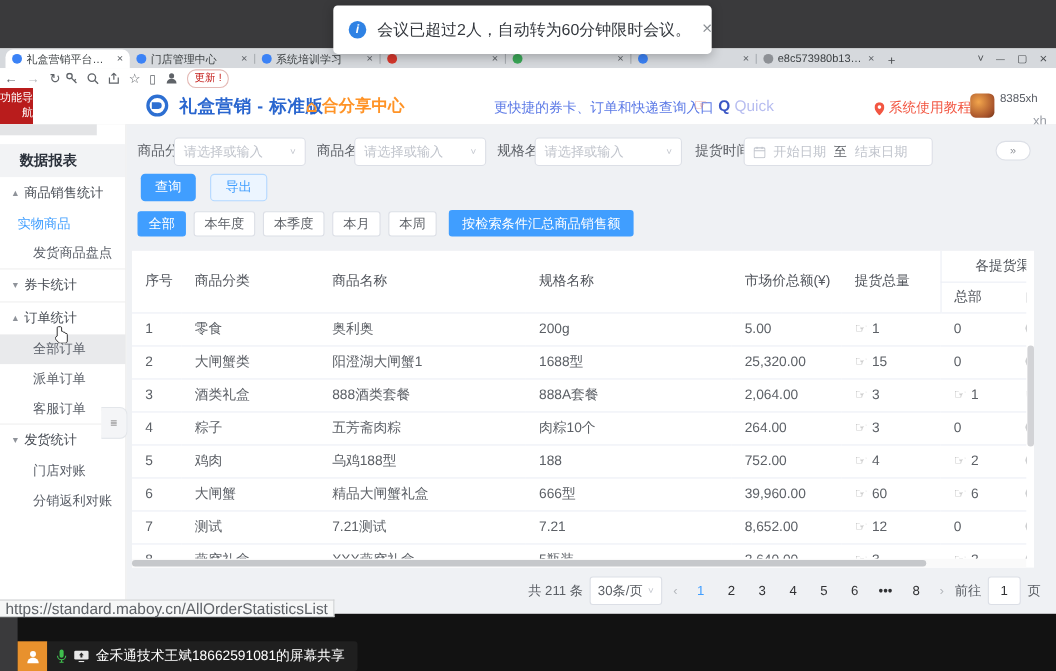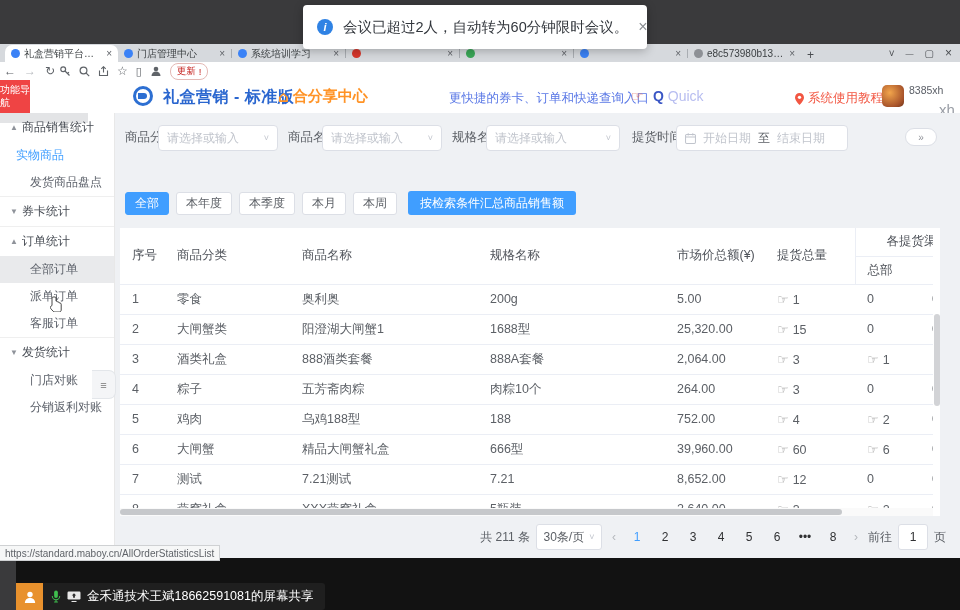--- a/index.html
+++ b/index.html
@@ -26,35 +26,35 @@
   
   .toast{position:absolute;left:303px;top:5px;width:344px;height:44px;background:#fff;border-radius:4px;z-index:60;
          box-shadow:0 2px 10px rgba(0,0,0,.25);display:flex;align-items:center;padding:0 14px;box-sizing:border-box;}
   .toast .info{width:16px;height:16px;border-radius:50%;background:#2f82e4;color:#fff;font-size:11px;font-weight:bold;
          display:flex;align-items:center;justify-content:center;flex:none;font-style:italic;}
   .toast .txt{font-size:14.5px;color:#33373d;margin:0 10px;white-space:nowrap;}
   .toast .x{color:#8b8f94;font-size:16px;margin-left:auto;}
 
   
   .apphdr{position:absolute;top:36px;left:0;width:960px;height:33px;background:#fff;border-bottom:1px solid #ededed;}
-  .funcnav{position:absolute;left:0;top:0;width:30px;height:33px;background:#ef4444;color:#fff;font-size:10px;line-height:1.25;
-           display:flex;align-items:center;justify-content:center;text-align:left;}
+  .funcnav{position:absolute;left:0;top:0;width:30px;height:33px;background:#b91c1c;color:#fff;font-size:10px;line-height:1.25;
+           display:flex;align-items:center;justify-content:center;text-align:right;}
   .logo{position:absolute;left:133px;top:6px;width:20px;height:20px;border:3px solid #2d6fd2;border-radius:50%;box-sizing:border-box;background:#fff;}
   .logo::after{content:"";position:absolute;left:2px;top:4px;width:9px;height:6px;background:#2d6fd2;border-radius:0 5px 5px 0;}
   .brand{position:absolute;left:163px;top:7px;font-size:16px;font-weight:bold;color:#2a66cf;letter-spacing:.5px;}
   .sharecenter{position:absolute;left:278px;top:7px;font-size:15px;font-weight:bold;color:#ff9326;display:flex;gap:4px;align-items:center;}
   .promo{position:absolute;left:449px;top:10px;font-size:12.5px;color:#5a78e6;}
   .thumb{position:absolute;left:631px;top:8px;color:#e06a5a;font-size:14px;font-family:"DejaVu Sans",sans-serif;}
   .quick{position:absolute;left:653px;top:8px;font-size:14px;}
   .quick b{color:#3a56c5;} .quick span{color:#b7bdf0;margin-top:14px;}
   .tutor{position:absolute;left:795px;top:10px;font-size:12.5px;color:#f25642;display:flex;align-items:center;gap:4px;}
   .avatar{position:absolute;left:882px;top:5px;width:22px;height:22px;border-radius:5px;
           background:radial-gradient(circle at 35% 35%,#f2a54c,#a8542b 70%,#6e3318);}
   .uname{position:absolute;left:909px;top:4px;font-size:10.5px;color:#5a5e66;line-height:1.2;}
-  .uname .sub{color:#9a9ea6;font-size:15px;}
+  .uname .sub{color:#9a9ea6;font-size:12px;}
 
   
   .sidebar{position:absolute;top:69px;left:0;width:115px;height:445px;background:#fff;border-right:1px solid #e8e8e8;box-sizing:border-box;}
   .main{position:absolute;top:69px;left:115px;width:845px;height:445px;background:#eff1f4;}
 
   
   .navstub{position:absolute;top:0;left:0;width:88px;height:10px;background:#e3e4e6;}
   .sectitle{margin-top:18px;height:30px;background:#f2f3f5;display:flex;align-items:center;padding-left:18px;font-size:13px;font-weight:bold;color:#2b313b;}
   .sitem{display:flex;align-items:center;font-size:12px;color:#454a52;height:29px;padding-left:10px;position:relative;}
   .sitem .car{font-size:8px;color:#8f939a;width:12px;}
@@ -105,21 +105,21 @@
   .pager{position:absolute;top:411px;right:14px;display:flex;align-items:center;font-size:12px;color:#5c6066;gap:6px;}
   .psize{width:64px;height:24px;border:1px solid #dcdfe6;border-radius:3px;display:flex;align-items:center;justify-content:center;gap:5px;color:#5c6066;background:#fff;}
   .psize .chev{font-size:9px;color:#c0c4cc;}
   .parrow{color:#b4b7bc;font-size:12px;padding:0 4px;}
   .pnum{min-width:18px;text-align:center;color:#303133;padding:0 2px;}
   .pnum.active{color:#409eff;}
   .goto{width:28px;height:24px;border:1px solid #dcdfe6;border-radius:3px;display:flex;align-items:center;justify-content:center;background:#fff;color:#303133;}
 
   
   .statuslink{position:absolute;left:0;top:545px;height:14px;background:#f6f7f7;border:1px solid #cfd1d3;border-left:none;
-        font-size:10px;color:#5f6368;display:flex;align-items:center;padding:0 5px;z-index:20;}
+        font-size:14px;color:#5f6368;display:flex;align-items:center;padding:0 5px;z-index:20;}
   .botstrip{position:absolute;left:16px;top:558px;width:960px;height:52px;background:#121212;}
   .sharebox{position:absolute;left:0;top:25px;height:27px;display:flex;align-items:stretch;}
   .shperson{width:27px;background:#e8912d;display:flex;align-items:center;justify-content:center;}
   .shbar{background:#1f1f1f;display:flex;align-items:center;gap:6px;padding:0 12px 0 8px;color:#fff;font-size:12.5px;border-radius:0 3px 3px 0;}
 
   .cursor{position:absolute;left:50px;top:296px;z-index:40;}
   svg{display:block;}
 </style>
 </head>
 <body>
@@ -231,20 +231,21 @@
       </div>
       <div class="avatar"></div>
       <div class="uname">
         <div>8385xh</div>
         <div class="sub">xh</div>
       </div>
     </div>
 
     <div class="sidebar">
       <div class="navstub"></div>
+      <div class="sectitle">数据报表</div>
 
       <div class="sitem grp first">
         <span class="car">▲</span>
         <span>商品销售统计</span>
       </div>
       <div class="sub active">
           <span>实物商品</span>
         </div>
       <div class="sub">
           <span>发货商品盘点</span>
@@ -304,20 +305,24 @@
         <svg width="11" height="11" viewBox="0 0 12 12">
             <rect x="0.6" y="1.6" width="10.8" height="9.8" rx="1.2" fill="none" stroke="#c0c4cc" stroke-width="1.1"></rect>
             <path d="M0.6 4.4h10.8M3.5 0.4v2.4M8.5 0.4v2.4" stroke="#c0c4cc" stroke-width="1.1"></path>
           </svg>
         <span>开始日期</span>
         <span class="zhi">至</span>
         <span>结束日期</span>
       </div>
       <div class="morebtn">»</div>
 
+      <div class="btnrow">
+        <div class="btn primary">查询</div>
+        <div class="btn plain">导出</div>
+      </div>
 
       <div class="tabrow">
         <div class="rtab active">全部</div>
         <div class="rtab">本年度</div>
         <div class="rtab">本季度</div>
         <div class="rtab">本月</div>
         <div class="rtab">本周</div>
         <div class="sumbtn">按检索条件汇总商品销售额</div>
       </div>
 

